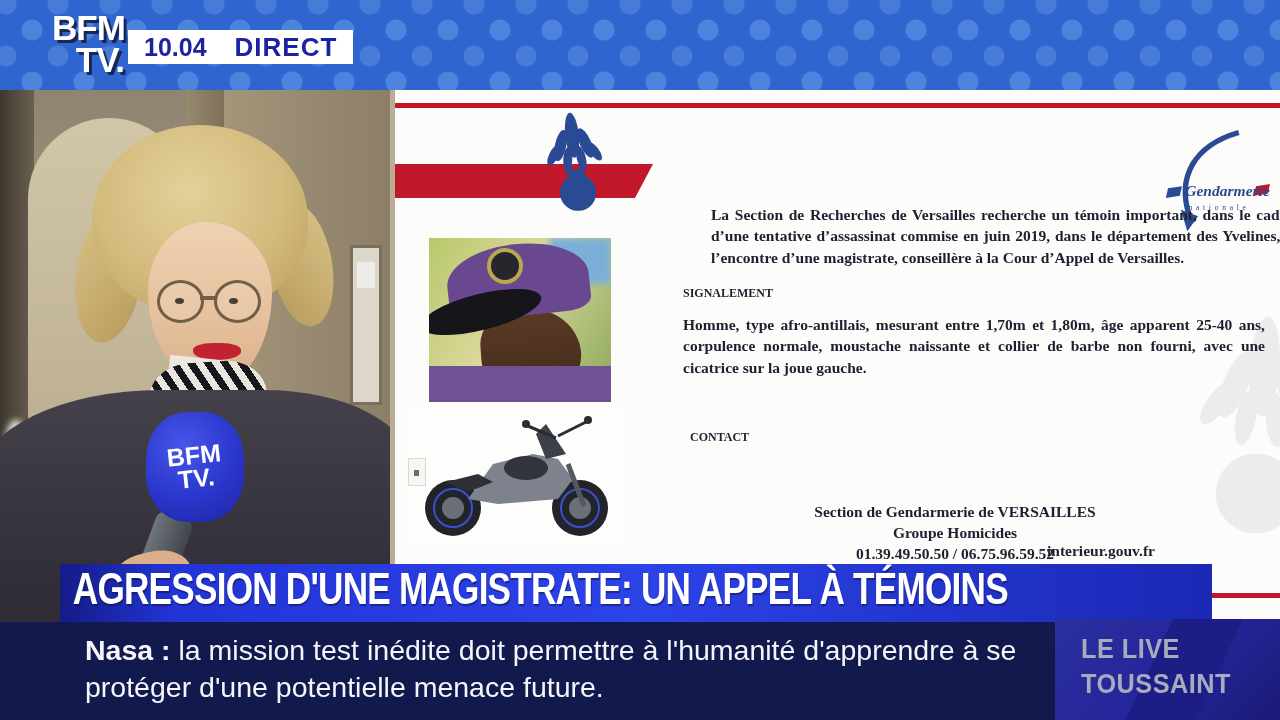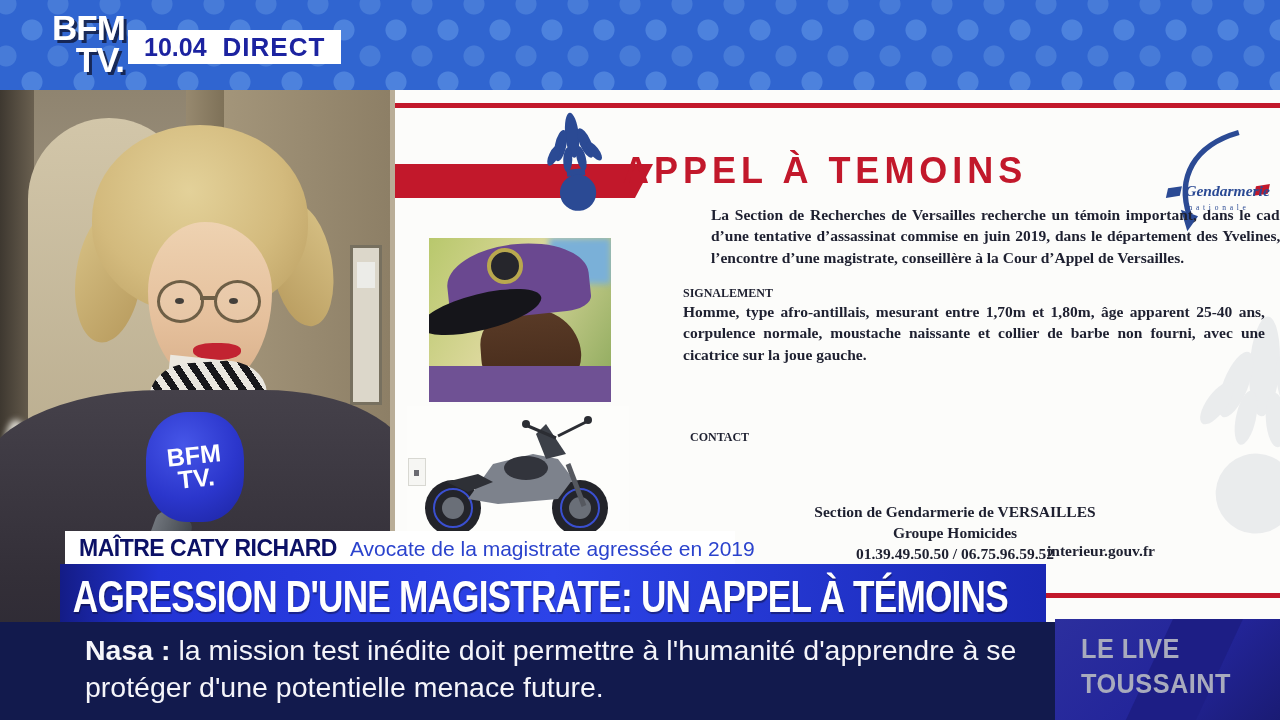--- a/index.html
+++ b/index.html
@@ -12,21 +12,21 @@
   .topbar { left:0; top:0; width:1280px; height:90px;
     background-color:#3065d0;
     background-image:
       radial-gradient(circle, #4d82dd 10px, rgba(77,130,221,0) 11px),
       radial-gradient(circle, #477bd8 10px, rgba(71,123,216,0) 11px);
     background-size:52px 52px; background-position:6px 4px, 32px 30px; }
   .bfm-logo { left:52px; top:12px; color:#fff; font-weight:900; font-size:35px; line-height:0.92;
     text-align:right; width:72px; letter-spacing:-1px;
     text-shadow:3px 3px 0 rgba(18,28,66,0.85); }
   .timebox { left:128px; top:30px; height:34px; background:#fff; display:flex; align-items:center;
-    padding:0 16px; gap:16px; }
+    padding:0 16px; gap:28px; }
   .timebox .t { color:#1c23a0; font-weight:800; font-size:25px; }
   .timebox .d { color:#1c23a0; font-weight:800; font-size:26px; letter-spacing:1px; }
 
   
   .video { left:0; top:90px; width:390px; height:630px; overflow:hidden;
     background:linear-gradient(180deg,#8f8470 0%,#a39781 30%,#b3a78d 62%,#857a68 100%); }
   .arch { left:28px; top:28px; width:162px; height:430px; border-radius:85px 85px 0 0;
     background:linear-gradient(180deg,#d2c6a9,#b4a789); }
   .col-left { left:0; top:0; width:34px; height:630px; background:linear-gradient(90deg,#3e3830,#6a6050); }
   .col-mid { left:186px; top:0; width:38px; height:470px; background:linear-gradient(90deg,#97896f,#7e7158); }
@@ -78,21 +78,21 @@
   .p-flame { left:146px; top:20px; }
   .p-title { left:228px; top:60px; color:#c2182b; font-family:"Liberation Sans",sans-serif;
     font-weight:700; font-size:36px; letter-spacing:5px; }
   .gn-logo { left:758px; top:38px; }
   .p-intro { left:288px; top:114px; width:582px; font-weight:700; font-size:15.5px;
     line-height:1.38; text-align:justify;margin-left:28px; }
   .p-sec-sig { left:288px; top:196px; width:582px; }
   .p-sec-veh { left:288px; top:290px; width:582px; }
   .p-sec-con { left:295px; top:340px; width:582px; }
   .p-heading { font-weight:700; font-size:12px; }
-  .p-body { font-weight:700; font-size:15.5px; line-height:1.38; text-align:justify; }
+  .p-body { font-weight:700; font-size:15.5px; line-height:1.38; text-align:justify;margin-top:13px; }
   .p-contact { left:300px; top:412px; width:520px; text-align:center; font-weight:700;
     font-size:15.5px; line-height:1.35; }
   .p-email { left:652px; top:452px; font-weight:700; font-size:15.5px; }
   .watermark { left:790px; top:140px; opacity:0.15; transform:rotate(10deg); }
 
   .suspect { left:34px; top:148px; width:182px; height:164px; overflow:hidden;
     background:linear-gradient(120deg,#b8c86c 0%,#dcd89c 45%,#8aa85a 100%); }
   .sky { left:120px; top:0; width:62px; height:46px; background:#7ab0d8; filter:blur(3px); }
   .cap { left:18px; top:6px; width:142px; height:72px; background:#6a4890;
     border-radius:50% 50% 18% 18%; transform:rotate(-6deg); }
@@ -107,23 +107,23 @@
   .scan-artifact { left:13px; top:368px; width:18px; height:28px; background:#f6f6f3;
     border:1px solid #d8d8d2; }
   .scan-dot { left:19px; top:380px; width:5px; height:6px; background:#6a6a70; }
   .moto { left:12px; top:316px; width:222px; height:136px; background:#fdfdfb; }
 
   
   .speaker { left:65px; top:531px; width:670px; height:35px; background:#fff;
     display:flex; align-items:center; padding-left:14px; gap:13px; white-space:nowrap; }
   .speaker .nm { color:#0c1166; font-weight:800; font-size:23px; letter-spacing:-0.5px; }
   .speaker .rl { color:#2b43cd; font-weight:500; font-size:21px; }
-  .headline { left:60px; top:564px; width:986px; height:58px;
+  .headline { left:60px; top:564px; width:1152px; height:58px;
     background:linear-gradient(90deg,#141c86 0%,#2334d6 10%,#2c43e8 50%,#1a28b4 100%);
-    display:flex; align-items:flex-end; overflow:hidden; }
+    display:flex; align-items:flex-start; overflow:hidden; }
   .headline span { color:#fff; font-weight:800; font-size:44px; white-space:nowrap;
     transform:scaleX(0.80); transform-origin:left center; padding-left:16px;
     letter-spacing:-1px; text-shadow:1px 2px 1px rgba(10,10,40,0.45); }
 
   
   .ticker { left:0; top:622px; width:1280px; height:98px; background:#121a4d;padding-left:16px; }
   .ticker-text { left:85px; top:10px; width:950px; color:#f5f5fa; font-size:28.5px; line-height:1.3; }
   .ticker-text .tag { font-weight:800; }
   .live-box { left:1055px; top:619px; width:225px; height:101px;
     background:linear-gradient(135deg,#2c2f9e 0%,#23259a 55%,#1a1b74 100%); overflow:hidden; }
@@ -192,21 +192,20 @@
         <ellipse cx="41" cy="30" rx="5" ry="14" transform="rotate(-18 41 30)"></ellipse>
         <ellipse cx="12" cy="38" rx="4" ry="10" transform="rotate(32 12 38)"></ellipse>
         <ellipse cx="48" cy="38" rx="4" ry="10" transform="rotate(-32 48 38)"></ellipse>
         <ellipse cx="24" cy="43" rx="4" ry="11" transform="rotate(8 24 43)"></ellipse>
         <ellipse cx="36" cy="43" rx="4" ry="11" transform="rotate(-8 36 43)"></ellipse>
         <rect x="22" y="52" width="16" height="6"></rect>
         <circle cx="30" cy="73" r="16"></circle>
       </g>
     </svg>
 
-    <div class="abs p-title">APPEL À TEMOINS</div>
 
     <svg class="abs gn-logo" width="118" height="112" viewBox="0 0 110 104">
       <path d="M80 4 C38 16 22 46 34 82" fill="none" stroke="#2b4a94" stroke-width="5"></path>
       <polygon points="26,76 42,82 32,96" fill="#2b4a94"></polygon>
       <polygon points="14,56 27,54 25,63 12,65" fill="#2b4a94"></polygon>
       <polygon points="96,54 109,52 107,61 94,63" fill="#c2182b"></polygon>
       <text x="30" y="63" font-size="14.5" font-weight="bold" font-style="italic" fill="#2b4a94">Gendarmerie</text>
       <text x="33" y="76" font-size="7" letter-spacing="3.5" fill="#2b4a94">nationale</text>
     </svg>
 
@@ -265,24 +264,20 @@
       <line x1="148" y1="32" x2="120" y2="20" stroke="#2b2d33" stroke-width="3"></line>
       <circle cx="180" cy="14" r="4" fill="#2b2d33"></circle>
       <circle cx="118" cy="18" r="4" fill="#2b2d33"></circle>
     </svg>
 
     <div class="abs scan-artifact"></div>
     <div class="abs scan-dot"></div>
     <div class="abs p-botline"></div>
   </div>
 
-  <div class="abs speaker">
-    <span class="nm">MAÎTRE CATY RICHARD</span>
-    <span class="rl">Avocate de la magistrate agressée en 2019</span>
-  </div>
 
   <div class="abs headline">
     <span>AGRESSION D'UNE MAGISTRATE: UN APPEL À TÉMOINS</span>
   </div>
 
   <div class="abs ticker">
     <div class="abs ticker-text"><span class="tag">Nasa :</span><span> la mission test inédite doit permettre à l'humanité d'apprendre à se protéger d'une potentielle menace future.</span></div>
   </div>
 
   <div class="abs live-box">

